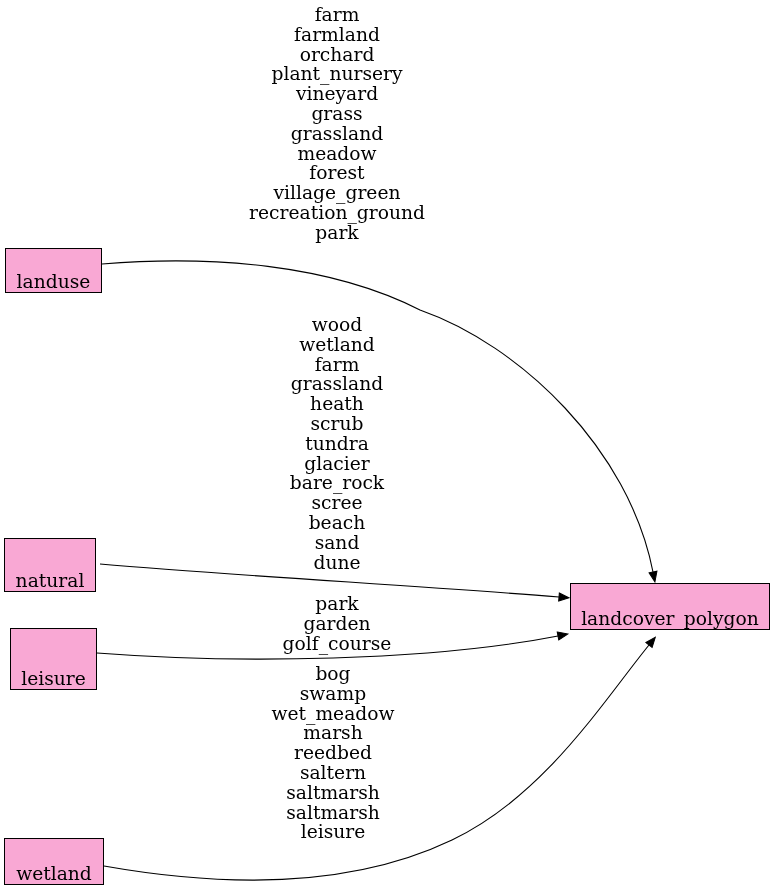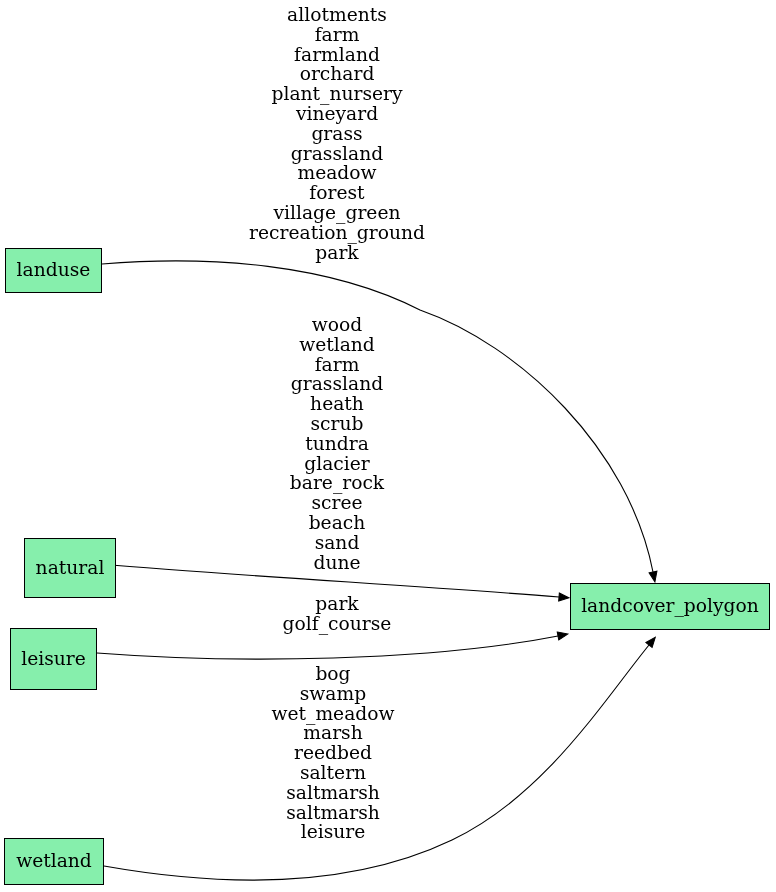--- a/index.html
+++ b/index.html
@@ -22,23 +22,23 @@
   }
   .edge-layer path.edge {
     fill: none;
     stroke: #000000;
     stroke-width: 1.1;
   }
   .node {
     position: absolute;
     box-sizing: border-box;
     border: 1.2px solid #000000;
-    background: #86efac;
+    background: #f9a8d4;
     display: flex;
-    align-items: center;
+    align-items: flex-end;
     justify-content: center;
     font-size: 18.7px;
     line-height: 1;
     white-space: nowrap;
   }
   .edge-label {
     position: absolute;
     text-align: center;
     font-size: 18.7px;
     line-height: 19.8px;
@@ -59,38 +59,37 @@
     <path class="edge" d="M102,264 C210,255 330,264 420,310 C520,345 629,449 653,572" marker-end="url(#arrowhead)"></path>
     <path class="edge" d="M100,564 C240,576 424,586 559,597" marker-end="url(#arrowhead)"></path>
     <path class="edge" d="M97,653 C240,664 430,661 558,636" marker-end="url(#arrowhead)"></path>
     <path class="edge" d="M104,866 C240,890 360,884 452,840 C544,796 602,703 649,645" marker-end="url(#arrowhead)"></path>
   </svg>
 
   <div class="node" style="left:5px; top:248px; width:97px; height:45px;">
     <span>landuse</span>
   </div>
 
-  <div class="node" style="left:24px; top:538px; width:92px; height:60px;">
+  <div class="node" style="left:4px; top:538px; width:92px; height:54px;">
     <span>natural</span>
   </div>
 
   <div class="node" style="left:10px; top:628px; width:87px; height:62px;">
     <span>leisure</span>
   </div>
 
   <div class="node" style="left:4px; top:838px; width:100px; height:47px;">
     <span>wetland</span>
   </div>
 
   <div class="node" style="left:570px; top:583px; width:200px; height:47px;">
     <span>landcover_polygon</span>
   </div>
 
   <div class="edge-label" style="left:237px; top:5px; width:200px;">
-    <div>allotments</div>
     <div>farm</div>
     <div>farmland</div>
     <div>orchard</div>
     <div>plant_nursery</div>
     <div>vineyard</div>
     <div>grass</div>
     <div>grassland</div>
     <div>meadow</div>
     <div>forest</div>
     <div>village_green</div>
@@ -109,20 +108,21 @@
     <div>glacier</div>
     <div>bare_rock</div>
     <div>scree</div>
     <div>beach</div>
     <div>sand</div>
     <div>dune</div>
   </div>
 
   <div class="edge-label" style="left:237px; top:594px; width:200px;">
     <div>park</div>
+    <div>garden</div>
     <div>golf_course</div>
   </div>
 
   <div class="edge-label" style="left:233px; top:664px; width:200px;">
     <div>bog</div>
     <div>swamp</div>
     <div>wet_meadow</div>
     <div>marsh</div>
     <div>reedbed</div>
     <div>saltern</div>

